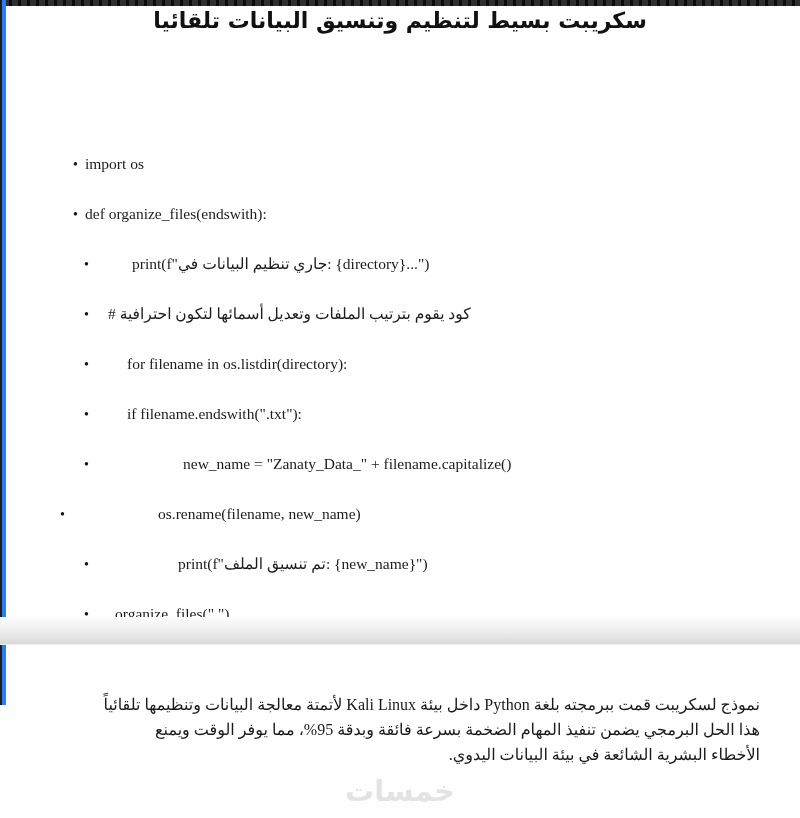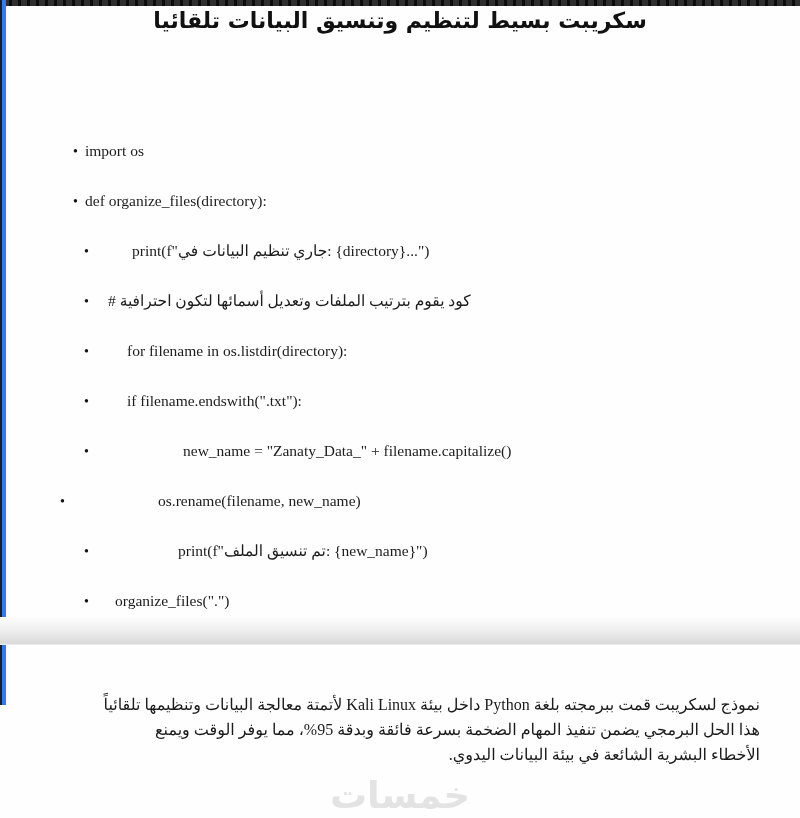--- a/index.html
+++ b/index.html
@@ -15,21 +15,21 @@
     position:absolute;top:0;left:0;width:6px;height:705px;
     background:linear-gradient(90deg,#1d1d1d 0 2px,#2e7bf6 2px 6px);
   }
   .doc-title{
     position:absolute;top:8px;left:0;width:800px;text-align:center;
     font-family:"DejaVu Sans","Liberation Sans",sans-serif;
     font-weight:bold;font-size:22px;color:#111;direction:rtl;
   }
   .code-list{position:absolute;top:134px;left:0;width:794px;}
   .code-line{
-    white-space:nowrap;direction:ltr;height:50px;line-height:34px;
+    white-space:nowrap;direction:ltr;height:50px;line-height:60px;
     font-size:15.5px;color:#1c1c1c;
   }
   .code-line .bullet{
     display:inline-block;width:12px;font-size:14px;color:#111;
     vertical-align:baseline;
   }
   .l0,.l1{margin-left:73px;}
   .l2{margin-left:84px;}.l2 .code-text{padding-left:36px;}
   .l3{margin-left:84px;}.l3 .code-text{padding-left:12px;margin-top:22px;}
   .l4,.l5{margin-left:84px;}.l4 .code-text,.l5 .code-text{padding-left:31px;}
@@ -43,37 +43,37 @@
     border-bottom:1px solid #ececec;
   }
   .description{
     position:absolute;top:692px;left:40px;width:720px;
     direction:rtl;text-align:right;font-size:16px;line-height:25px;color:#1a1a1a;
     font-family:"Liberation Serif","DejaVu Serif",serif;
   }
   .watermark{
     position:absolute;top:774px;left:0;width:800px;text-align:center;
     font-family:"DejaVu Sans","Liberation Sans",sans-serif;
-    font-weight:bold;font-size:37px;color:#e3e3e3;direction:rtl;
+    font-weight:bold;font-size:29px;color:#e3e3e3;direction:rtl;
     letter-spacing:1px;
   }
 </style>
 </head>
 <body>
 
 <div class="screen">
 
   <div class="top-bar"></div>
   <div class="left-edge"></div>
 
   <div class="doc-title">سكريبت بسيط لتنظيم وتنسيق البيانات تلقائيا</div>
 
   <div class="code-list">
     <div class="code-line l0"><span class="bullet">•</span><span class="code-text">import os</span></div>
-    <div class="code-line l1"><span class="bullet">•</span><span class="code-text">def organize_files(directory):</span></div>
+    <div class="code-line l1"><span class="bullet">•</span><span class="code-text">def organize_files(endswith):</span></div>
     <div class="code-line l2"><span class="bullet">•</span><span class="code-text">print(f"جاري تنظيم البيانات في: {directory}...")</span></div>
     <div class="code-line l3"><span class="bullet">•</span><span class="code-text"># كود يقوم بترتيب الملفات وتعديل أسمائها لتكون احترافية</span></div>
     <div class="code-line l4"><span class="bullet">•</span><span class="code-text">for filename in os.listdir(directory):</span></div>
     <div class="code-line l5"><span class="bullet">•</span><span class="code-text">if filename.endswith(".txt"):</span></div>
     <div class="code-line l6"><span class="bullet">•</span><span class="code-text">new_name = "Zanaty_Data_" + filename.capitalize()</span></div>
     <div class="code-line l7"><span class="bullet">•</span><span class="code-text">os.rename(filename, new_name)</span></div>
     <div class="code-line l8"><span class="bullet">•</span><span class="code-text">print(f"تم تنسيق الملف: {new_name}")</span></div>
     <div class="code-line l9"><span class="bullet">•</span><span class="code-text">organize_files(".")</span></div>
   </div>
 

